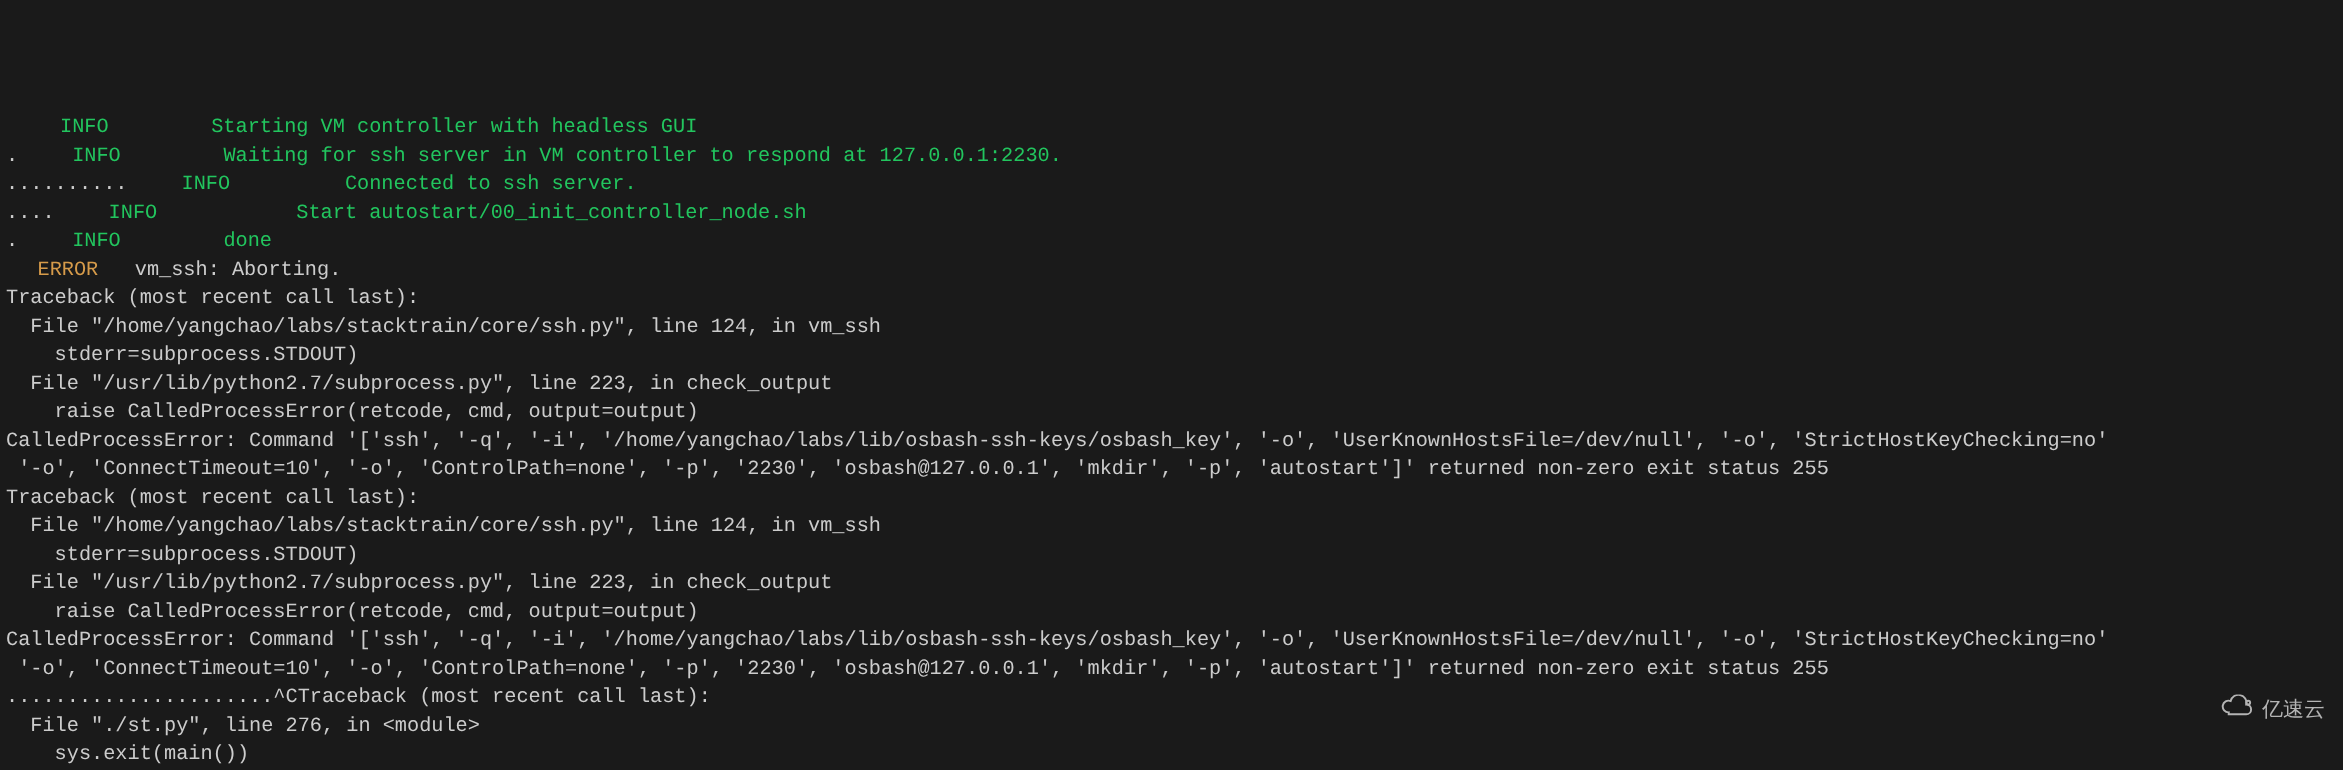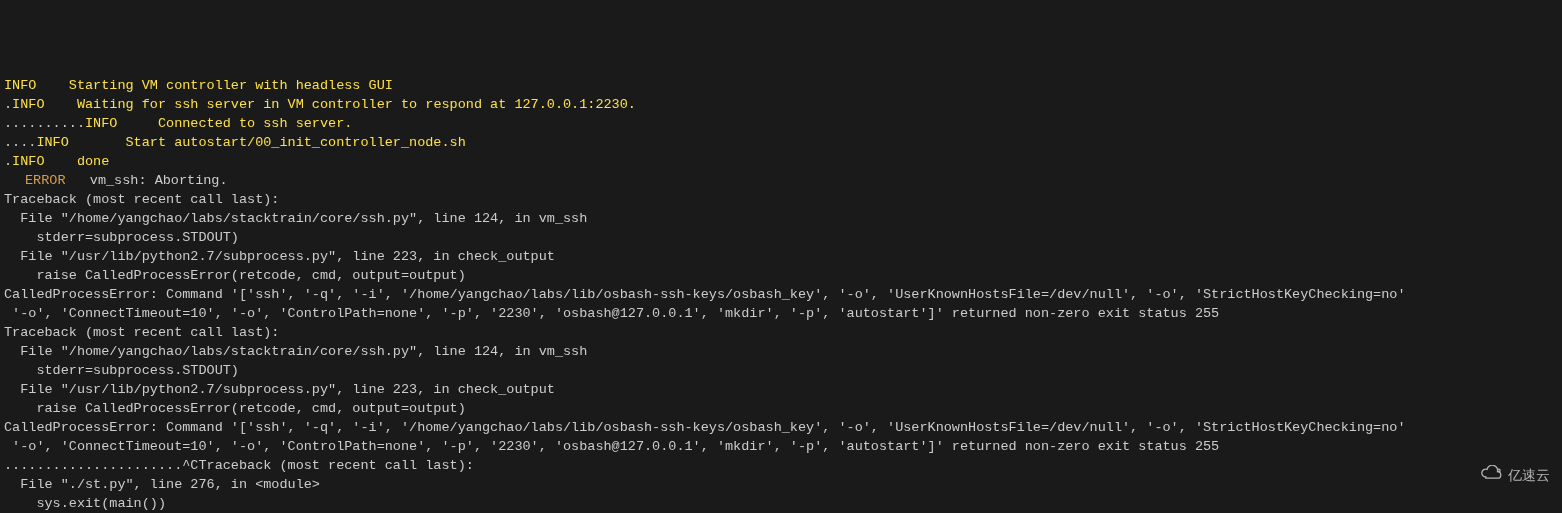--- a/index.html
+++ b/index.html
@@ -10,29 +10,29 @@
       line-height: 19px;
       color: #cccccc;
       white-space: pre;
       padding: 0 4px;
       position: relative;
       width: 1562px;
       height: 513px;
       overflow: hidden;
     }
     .term-line { display: block; }
-    .green { color: #fde047; }
+    .green { color: #22c55e; margin-left: 36px; }
     .orange { color: #d69b4a; margin-left: 21px; }
     .gray { color: #cccccc; }
     .watermark {
       position: absolute;
       bottom: 8px;
       right: 12px;
       color: #cfcfcf;
-      font-family: Liberation Serif, serif;
+      font-family: Liberation Mono, monospace;
       font-size: 14px;
       display: flex;
       align-items: center;
       gap: 4px;
       opacity: 0.85;
     }
     .watermark svg { width: 26px; height: 16px; fill: none; stroke: #cfcfcf; stroke-width: 2; }
   </style>
 </head>
 <body>

